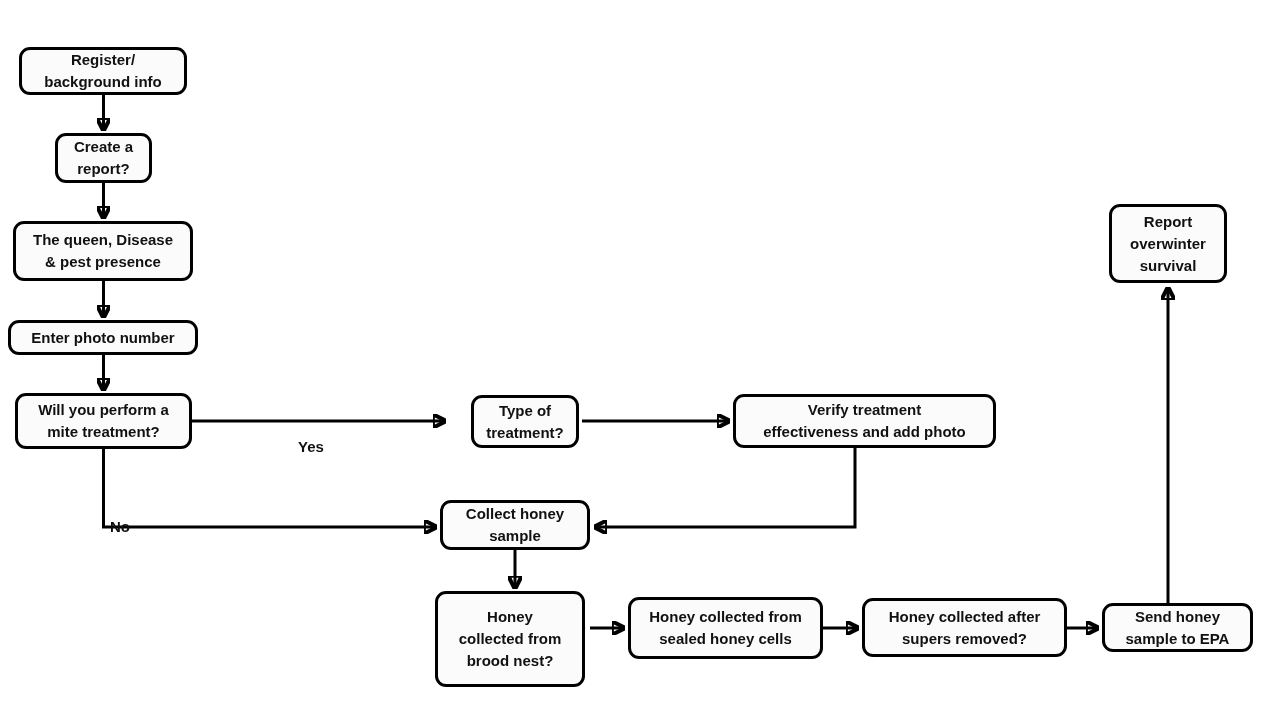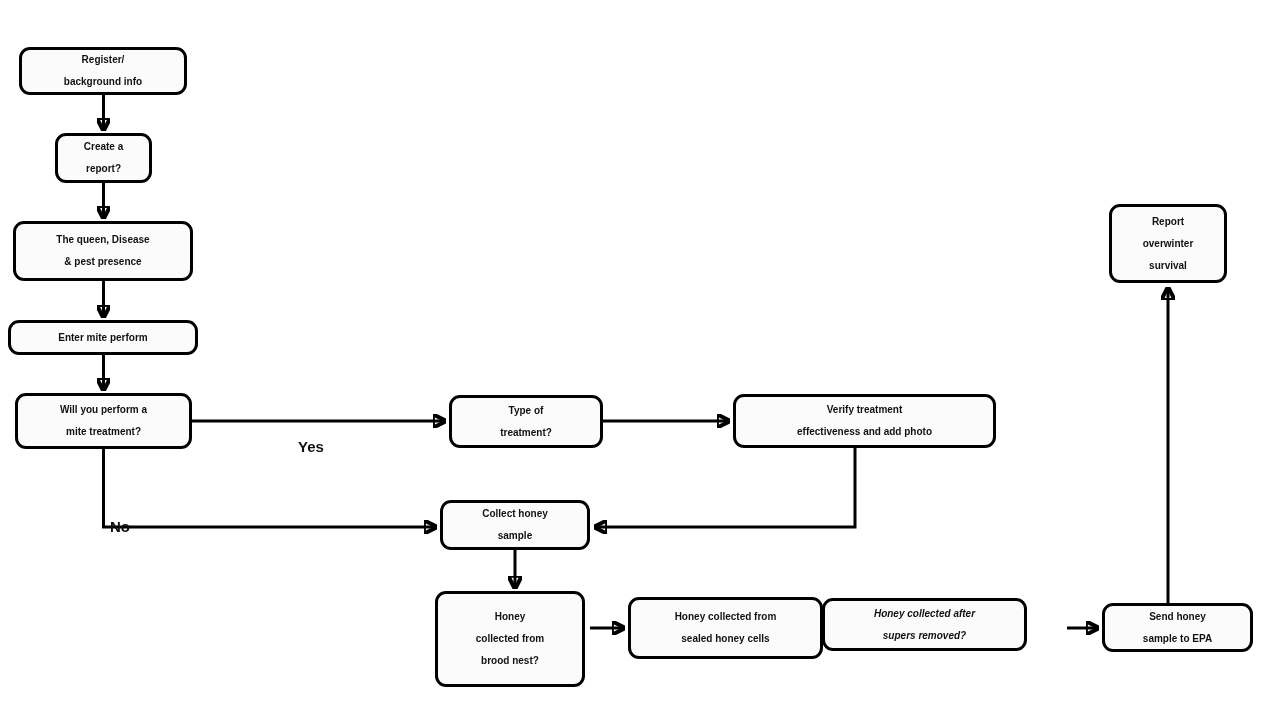--- a/index.html
+++ b/index.html
@@ -31,21 +31,21 @@
     position: absolute;
     box-sizing: border-box;
     border: 3px solid #000000;
     border-radius: 11px;
     background: #fbfbfb;
     display: flex;
     align-items: center;
     justify-content: center;
     text-align: center;
     font-weight: 700;
-    font-size: 10px;
+    font-size: 15px;
     line-height: 22px;
     color: #111111;
     white-space: pre-line;
     padding: 2px 4px;
   }
   .edge-label {
     position: absolute;
     font-weight: 700;
     font-size: 15px;
     line-height: 18px;
@@ -82,42 +82,42 @@
 
   <div class="node" style="left:19px; top:47px; width:168px; height:48px;">Register/
 background info</div>
 
   <div class="node" style="left:55px; top:133px; width:97px; height:50px;">Create a
 report?</div>
 
   <div class="node" style="left:13px; top:221px; width:180px; height:60px;">The queen, Disease
 &amp; pest presence</div>
 
-  <div class="node" style="left:8px; top:320px; width:190px; height:35px;">Enter mite perform</div>
+  <div class="node" style="left:8px; top:320px; width:190px; height:35px;">Enter photo number</div>
 
   <div class="node" style="left:15px; top:393px; width:177px; height:56px;">Will you perform a
 mite treatment?</div>
 
-  <div class="node" style="left:449px; top:395px; width:154px; height:53px;">Type of
+  <div class="node" style="left:471px; top:395px; width:108px; height:53px;">Type of
 treatment?</div>
 
   <div class="node" style="left:733px; top:394px; width:263px; height:54px;">Verify treatment
 effectiveness and add photo</div>
 
   <div class="node" style="left:440px; top:500px; width:150px; height:50px;border-radius:11px;">Collect honey
 sample</div>
 
   <div class="node" style="left:435px; top:591px; width:150px; height:96px;">Honey
 collected from
 brood nest?</div>
 
   <div class="node" style="left:628px; top:597px; width:195px; height:62px;">Honey collected from
 sealed honey cells</div>
 
-  <div class="node" style="left:822px; top:598px; width:205px; height:53px;font-style:italic;">Honey collected after
+  <div class="node" style="left:862px; top:598px; width:205px; height:59px;">Honey collected after
 supers removed?</div>
 
   <div class="node" style="left:1102px; top:603px; width:151px; height:49px;">Send honey
 sample to EPA</div>
 
   <div class="node" style="left:1109px; top:204px; width:118px; height:79px;">Report
 overwinter
 survival</div>
 
   <div class="edge-label" style="left:298px; top:398px;">Yes</div>

